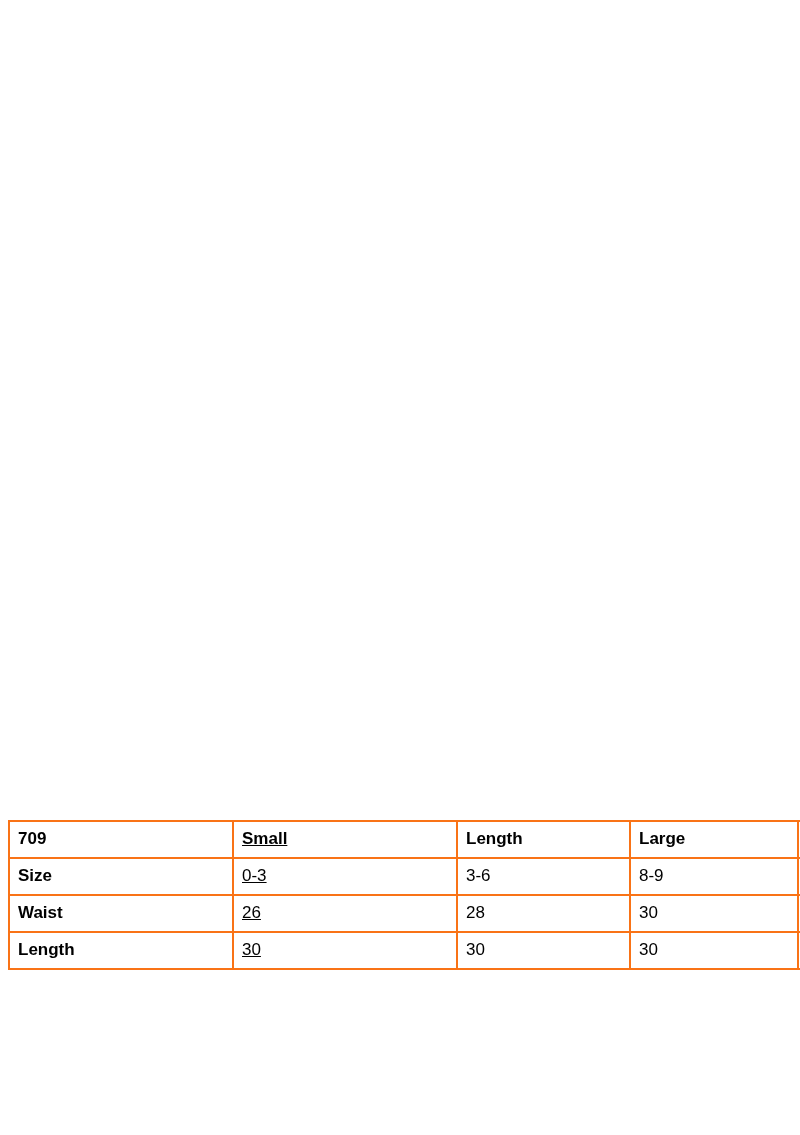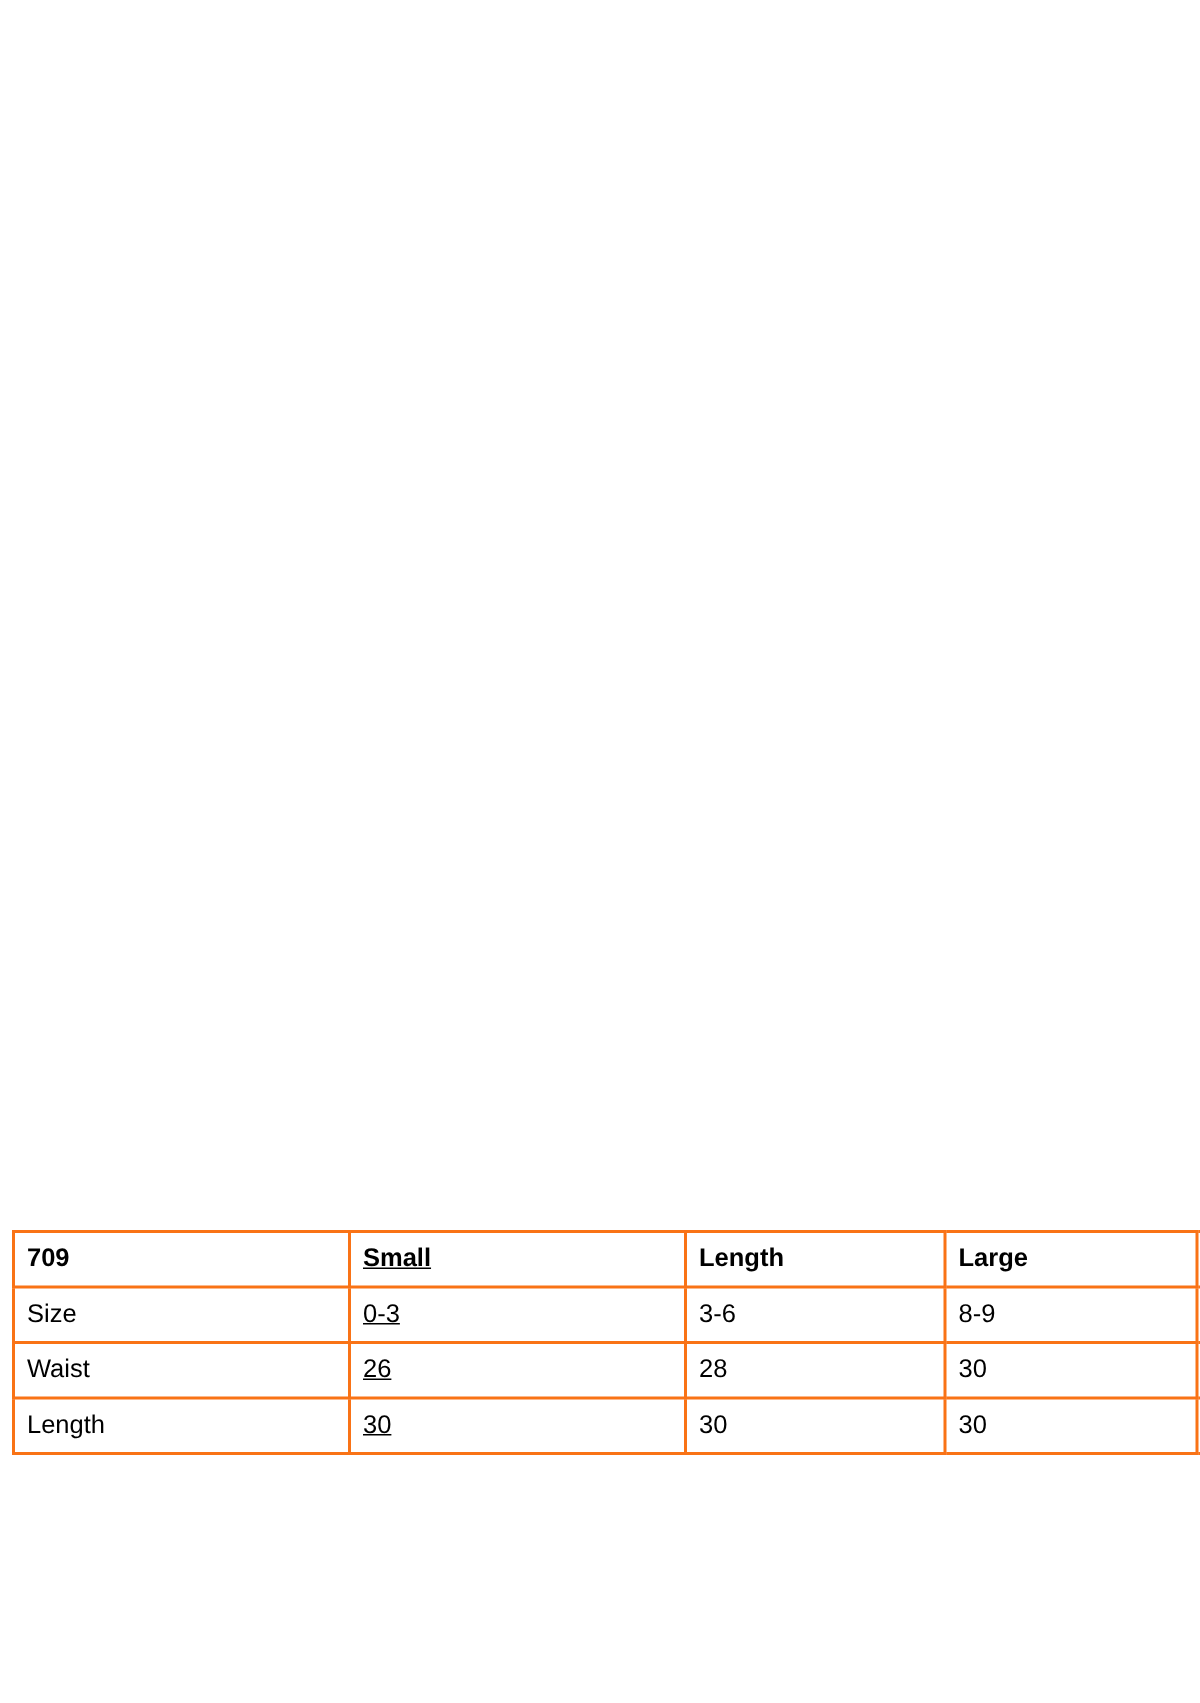--- a/index.html
+++ b/index.html
@@ -44,21 +44,21 @@
     border: 2px solid #f97316;
     padding: 6px 8px 7px 8px;
     vertical-align: middle;
     height: 22px;
     white-space: nowrap;
     overflow: hidden;
   }
 
   table.size-table td.label-col {
     width: 206px;
-    font-weight: normal;
+    font-weight: bold;
   }
   table.size-table td.col-s  { width: 206px; text-decoration: underline; }
   table.size-table td.col-m  { width: 155px; }
   table.size-table td.col-l  { width: 150px; }
   table.size-table td.col-xl { width: 113px; }
 
   table.size-table tr.header-row td {
     font-weight: bold;
   }
 </style>

